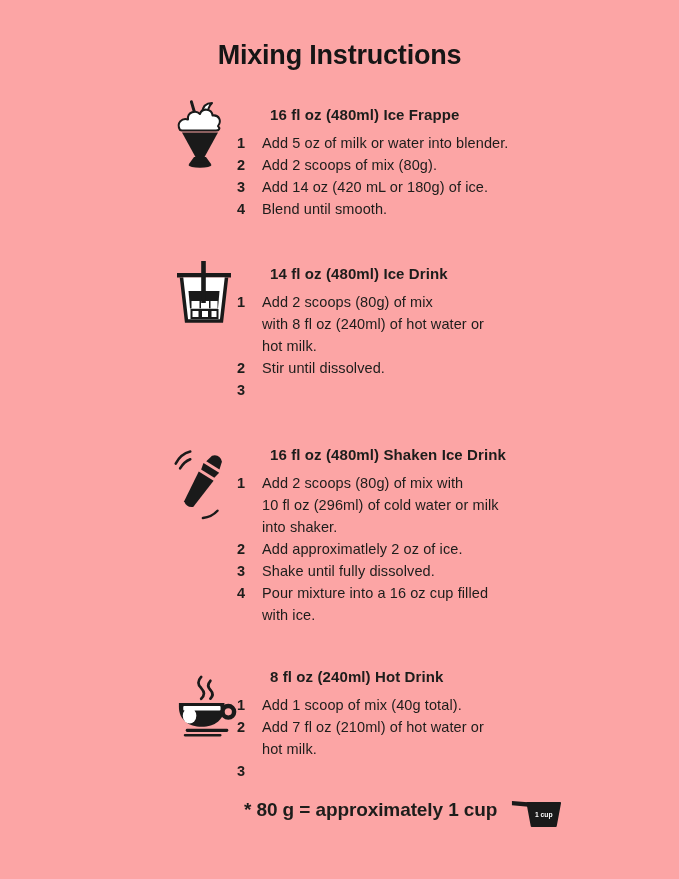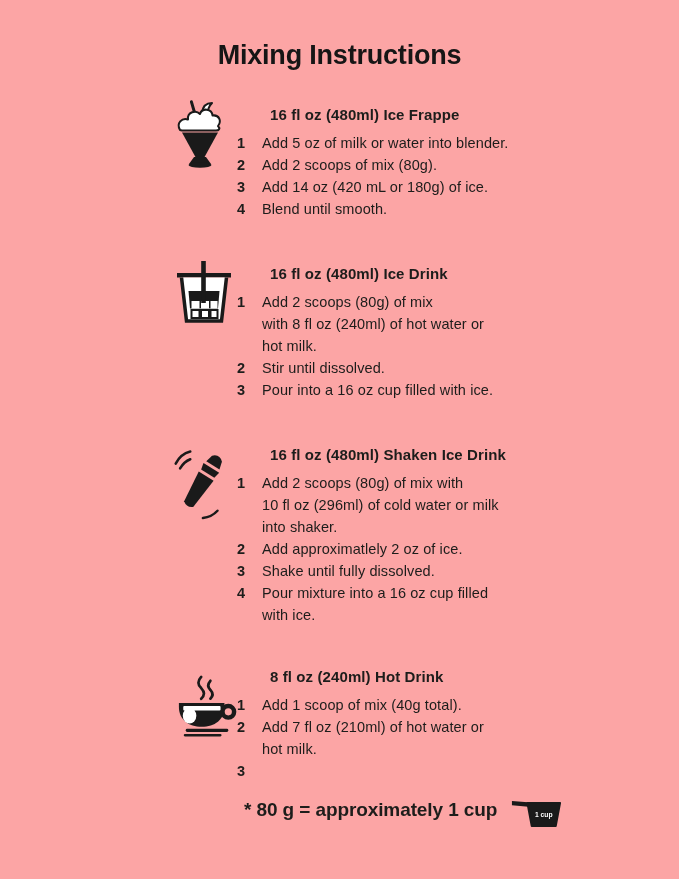--- a/index.html
+++ b/index.html
@@ -85,35 +85,34 @@
         <path d="M12.5,30 H43.5 L42,47.5 H14 Z" fill="#1a1a1a"></path>
         <rect x="15.5" y="40" width="8" height="7.5" fill="#ffffff"></rect>
         <rect x="25" y="40" width="8" height="7.5" fill="#ffffff"></rect>
         <rect x="34.5" y="40" width="7" height="7.5" fill="#ffffff"></rect>
         <rect x="15.5" y="49" width="8" height="8" fill="#ffffff" stroke="#1a1a1a" stroke-width="2"></rect>
         <rect x="25" y="49" width="8" height="8" fill="#ffffff" stroke="#1a1a1a" stroke-width="2"></rect>
         <rect x="34.5" y="49" width="7" height="8" fill="#ffffff" stroke="#1a1a1a" stroke-width="2"></rect>
         <rect x="25.2" y="0" width="4.6" height="42" fill="#1a1a1a"></rect>
       </svg>
     </div>
-    <h2 class="rtitle">16 fl oz (480ml) Ice Drink</h2>
+    <h2 class="rtitle">14 fl oz (480ml) Ice Drink</h2>
     <ol class="steps">
       <li class="step">
         <span class="num">1</span>
         <span class="line">Add 2 scoops (80g) of mix</span>
         <span class="line">with 8 fl oz (240ml) of hot water or</span>
         <span class="line">hot milk.</span>
       </li>
       <li class="step">
         <span class="num">2</span>
         <span class="line">Stir until dissolved.</span>
       </li>
       <li class="step">
         <span class="num">3</span>
-        <span class="line">Pour into a 16 oz cup filled with ice.</span>
       </li>
     </ol>
   </section>
 
   <section class="recipe" style="top:439px">
     <div class="icon" style="left:166px; top:10px; width:68px;">
       <svg viewBox="0 0 70 74" width="68" height="72" xmlns="http://www.w3.org/2000/svg">
         <g transform="rotate(32 35 38)">
           <path d="M29,5 Q35,-1 41,5 L43,13 H27 Z" fill="#1a1a1a"></path>
           <path d="M25.5,16 H44.5 L43,23 H27 Z" fill="#1a1a1a"></path>

